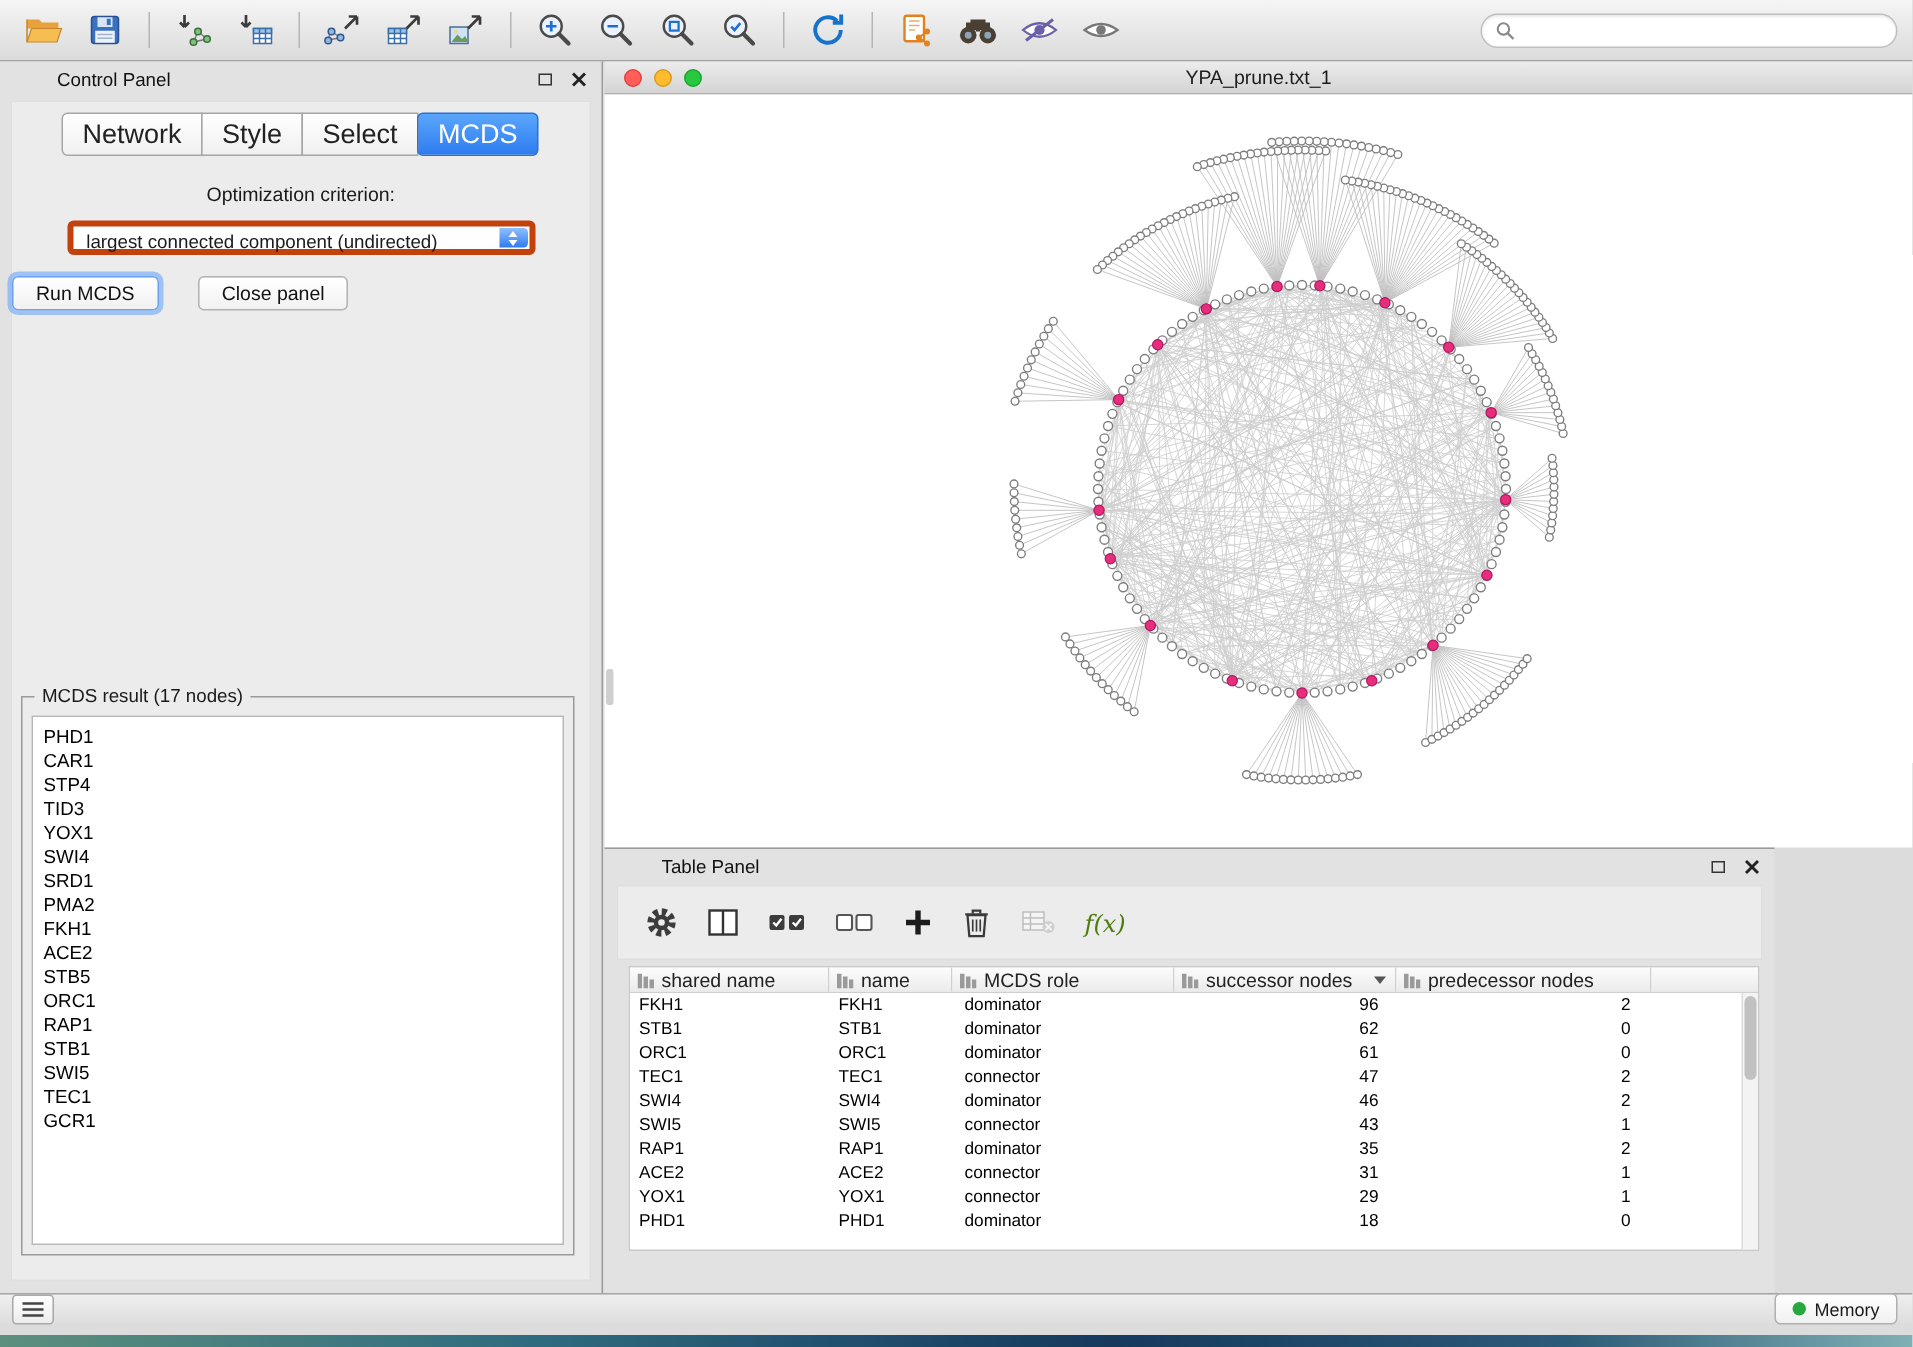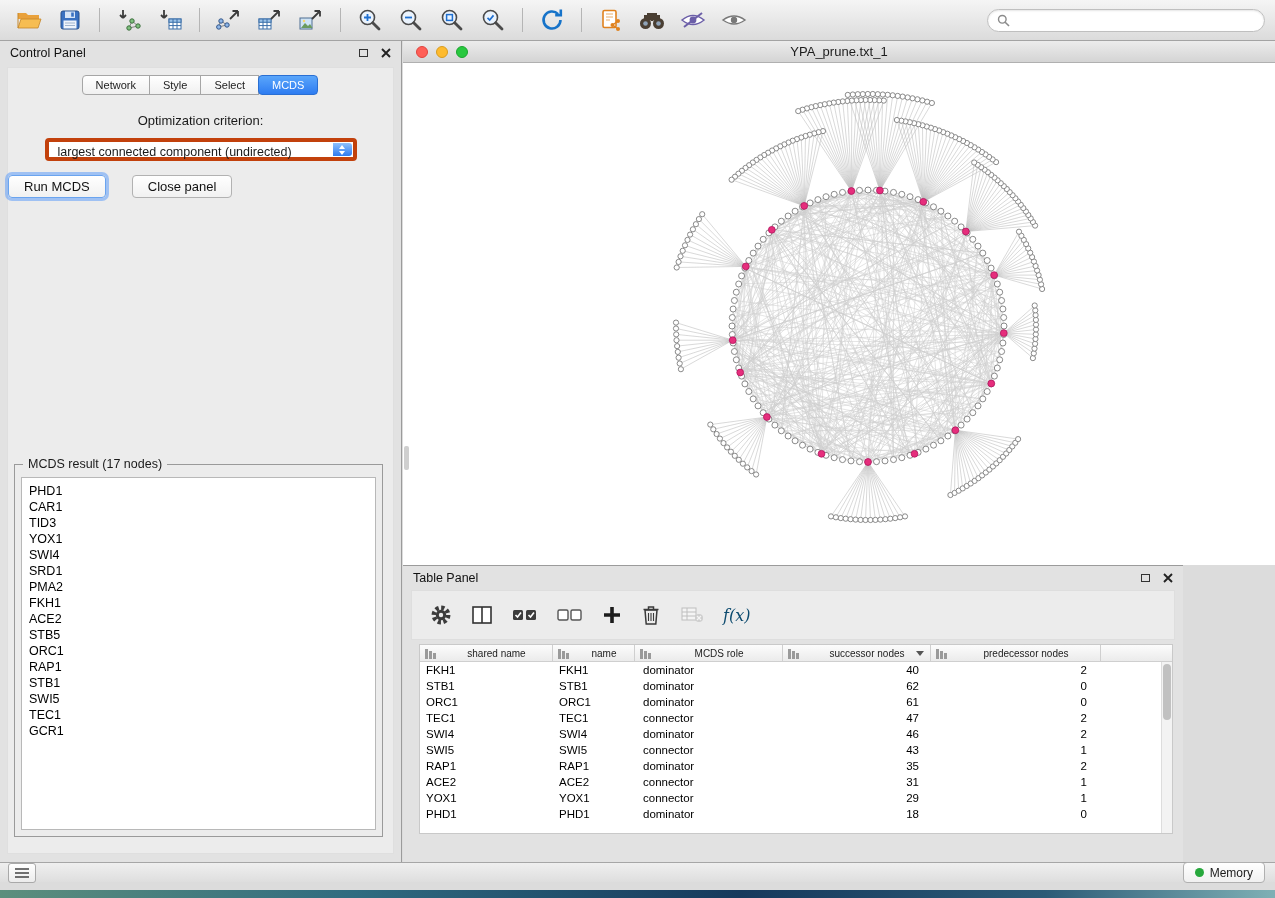--- a/index.html
+++ b/index.html
@@ -13,29 +13,29 @@
   .toolbar { position:absolute; left:0; top:0; width:1275px; height:41px;
     background:linear-gradient(#f5f5f5,#dbdbdb); border-bottom:1px solid #a3a3a3;
     display:flex; align-items:center; padding:0 10px; gap:3px; }
   .tbtn { height:32px; min-width:38px; display:flex; align-items:center; justify-content:center; border-radius:4px; }
   .tsep { width:1px; height:24px; background:#b5b5b5; margin:0 7px; }
   .searchbox { margin-left:auto; width:278px; height:23px; background:#fff; border:1px solid #bfbfbf;
     border-radius:12px; display:flex; align-items:center; padding:0 9px; gap:6px;
     box-shadow:inset 0 1px 2px rgba(0,0,0,.10); }
   .searchbox input { border:none; outline:none; flex:1; font-size:12px; background:transparent; font-family:inherit; }
   
-  .panel-titlebar { height:24px; display:flex; align-items:center; padding:0 10px; font-size:12.5px; color:#111; }
+  .panel-titlebar { height:24px; display:flex; align-items:center; padding:0 10px; font-size:12.5px; color:#111;margin-left:28px; }
   .win-btns { margin-left:auto; display:flex; align-items:center; gap:13px; }
   .float-glyph { width:9px; height:8px; border:1.5px solid #333; background:transparent; }
   
   .control-panel { position:absolute; left:0; top:41px; width:402px; height:821px;
     background:#e2e2e2; border-right:1px solid #9b9b9b; }
   .cp-body { position:absolute; left:7px; right:7px; top:26px; bottom:8px; background:#ececec; border:1px solid #dfdfdf; }
   .tabs { display:flex; justify-content:center; margin-top:7px; }
-  .tab { font-size:11px; padding:3px 13px; background:linear-gradient(#ffffff,#f0f0f0);
+  .tab { font-size:18px; padding:3px 13px; background:linear-gradient(#ffffff,#f0f0f0);
     border:1px solid #a6a6a6; margin-left:-1px; color:#222; cursor:default; }
   .tab:first-child { border-radius:4px 0 0 4px; }
   .tab:last-child { border-radius:0 4px 4px 0; }
   .tab.selected { background:linear-gradient(#5aa6fb,#2e7cf1); border-color:#2a6fd3; color:#fff; border-radius:4px; }
   .opt-label { text-align:center; font-size:13px; margin-top:18px; }
   .dropdown { position:relative; width:312px; height:23px; margin:10px auto 0; background:#fff;
     border:4px solid #c2410c; border-radius:4px; font-size:12.5px; line-height:21px; padding-left:9px; }
   .dd-stepper { position:absolute; right:1px; top:1px; bottom:1px; width:19px; border-radius:0 3px 3px 0;
     background:linear-gradient(#8ec1fd,#2f7bf0); display:flex; flex-direction:column; align-items:center; justify-content:center; gap:2px; }
   .arrow-up { width:0; height:0; border-left:3.5px solid transparent; border-right:3.5px solid transparent; border-bottom:4.5px solid #fff; }
@@ -59,26 +59,26 @@
   .tdot.yellow { background:#febb2e; border:0.5px solid #d89c1f; }
   .tdot.green { background:#28c83f; border:0.5px solid #1ba52f; }
   .net-title { position:absolute; left:0; right:0; text-align:center; font-size:13px; color:#1c1c1c; }
   .net-canvas { position:absolute; left:0; right:0; top:22px; bottom:0; background:#fff; overflow:hidden; }
   .splitter-grip { position:absolute; left:1px; top:383px; width:5px; height:24px; background:#cfcfcf; border-radius:2px; }
   
   .table-panel { position:absolute; left:403px; top:565px; width:780px; height:297px;
     background:#e2e2e2; border-top:1px solid #9b9b9b; }
   .tp-toolbar { position:absolute; top:24px; left:8px; right:8px; height:50px; background:#ececec;
     border:1px solid #dedede; display:flex; align-items:center; gap:19px; padding-left:18px; }
-  .fx { font-family:"DejaVu Serif","Liberation Serif",serif; font-style:italic; font-size:16px; color:#0c4a6e; }
+  .fx { font-family:"DejaVu Serif","Liberation Serif",serif; font-style:italic; font-size:16px; color:#4d7c0f; }
   .tp-table { position:absolute; top:78px; left:16px; right:10px; height:190px; background:#fff;
     border:1px solid #c9c9c9; overflow:hidden; }
   .thead { display:flex; height:17px; border-bottom:1px solid #cfcfcf; }
-  .th { position:relative; display:flex; align-items:center; justify-content:center;
-    border-right:1px solid #cfcfcf; background:linear-gradient(#fcfcfc,#ebebeb); font-size:10px; color:#222;padding-left:21px; }
+  .th { position:relative; display:flex; align-items:center; 
+    border-right:1px solid #cfcfcf; background:linear-gradient(#fcfcfc,#ebebeb); font-size:13px; color:#222;padding-left:21px; }
   .hicon { position:absolute; left:5px; top:4px; }
   .caret { position:absolute; right:6px; top:6px; width:0; height:0;
     border-left:4px solid transparent; border-right:4px solid transparent; border-top:5px solid #555; }
   .c0{width:133px}.c1{width:82px}.c2{width:148px}.c3{width:148px}.c4{width:170px}.cf{flex:1;border-right:none;}
   .tbody { position:absolute; top:17px; left:0; right:11px; bottom:0; overflow:hidden; }
   .trow { display:flex; height:16px; }
   .tcell { font-size:11.5px; line-height:16px; color:#000; overflow:hidden; white-space:nowrap; }
   .tcell.c0,.tcell.c1 { padding-left:6px; }
   .tcell.c2 { padding-left:8px; }
   .tcell.c3 { text-align:right; padding-right:12px; }
@@ -268,20 +268,21 @@
     </div>
     <div class="btn-row">
       <button class="btn focused">Run MCDS</button>
       <button class="btn">Close panel</button>
     </div>
     <div class="result-group">
       <span class="result-legend">MCDS result (17 nodes)</span>
       <div class="result-list">
           <div class="result-item">PHD1</div>
           <div class="result-item">CAR1</div>
+          <div class="result-item">STP4</div>
           <div class="result-item">TID3</div>
           <div class="result-item">YOX1</div>
           <div class="result-item">SWI4</div>
           <div class="result-item">SRD1</div>
           <div class="result-item">PMA2</div>
           <div class="result-item">FKH1</div>
           <div class="result-item">ACE2</div>
           <div class="result-item">STB5</div>
           <div class="result-item">ORC1</div>
           <div class="result-item">RAP1</div>
@@ -1434,21 +1435,21 @@
           </svg>
         <span>predecessor nodes</span>
       </div>
       <div class="th cf"></div>
     </div>
     <div class="tbody">
         <div class="trow">
           <div class="tcell c0">FKH1</div>
           <div class="tcell c1">FKH1</div>
           <div class="tcell c2">dominator</div>
-          <div class="tcell c3">40</div>
+          <div class="tcell c3">96</div>
           <div class="tcell c4">2</div>
           <div class="tcell cf"></div>
         </div>
         <div class="trow">
           <div class="tcell c0">STB1</div>
           <div class="tcell c1">STB1</div>
           <div class="tcell c2">dominator</div>
           <div class="tcell c3">62</div>
           <div class="tcell c4">0</div>
           <div class="tcell cf"></div>

